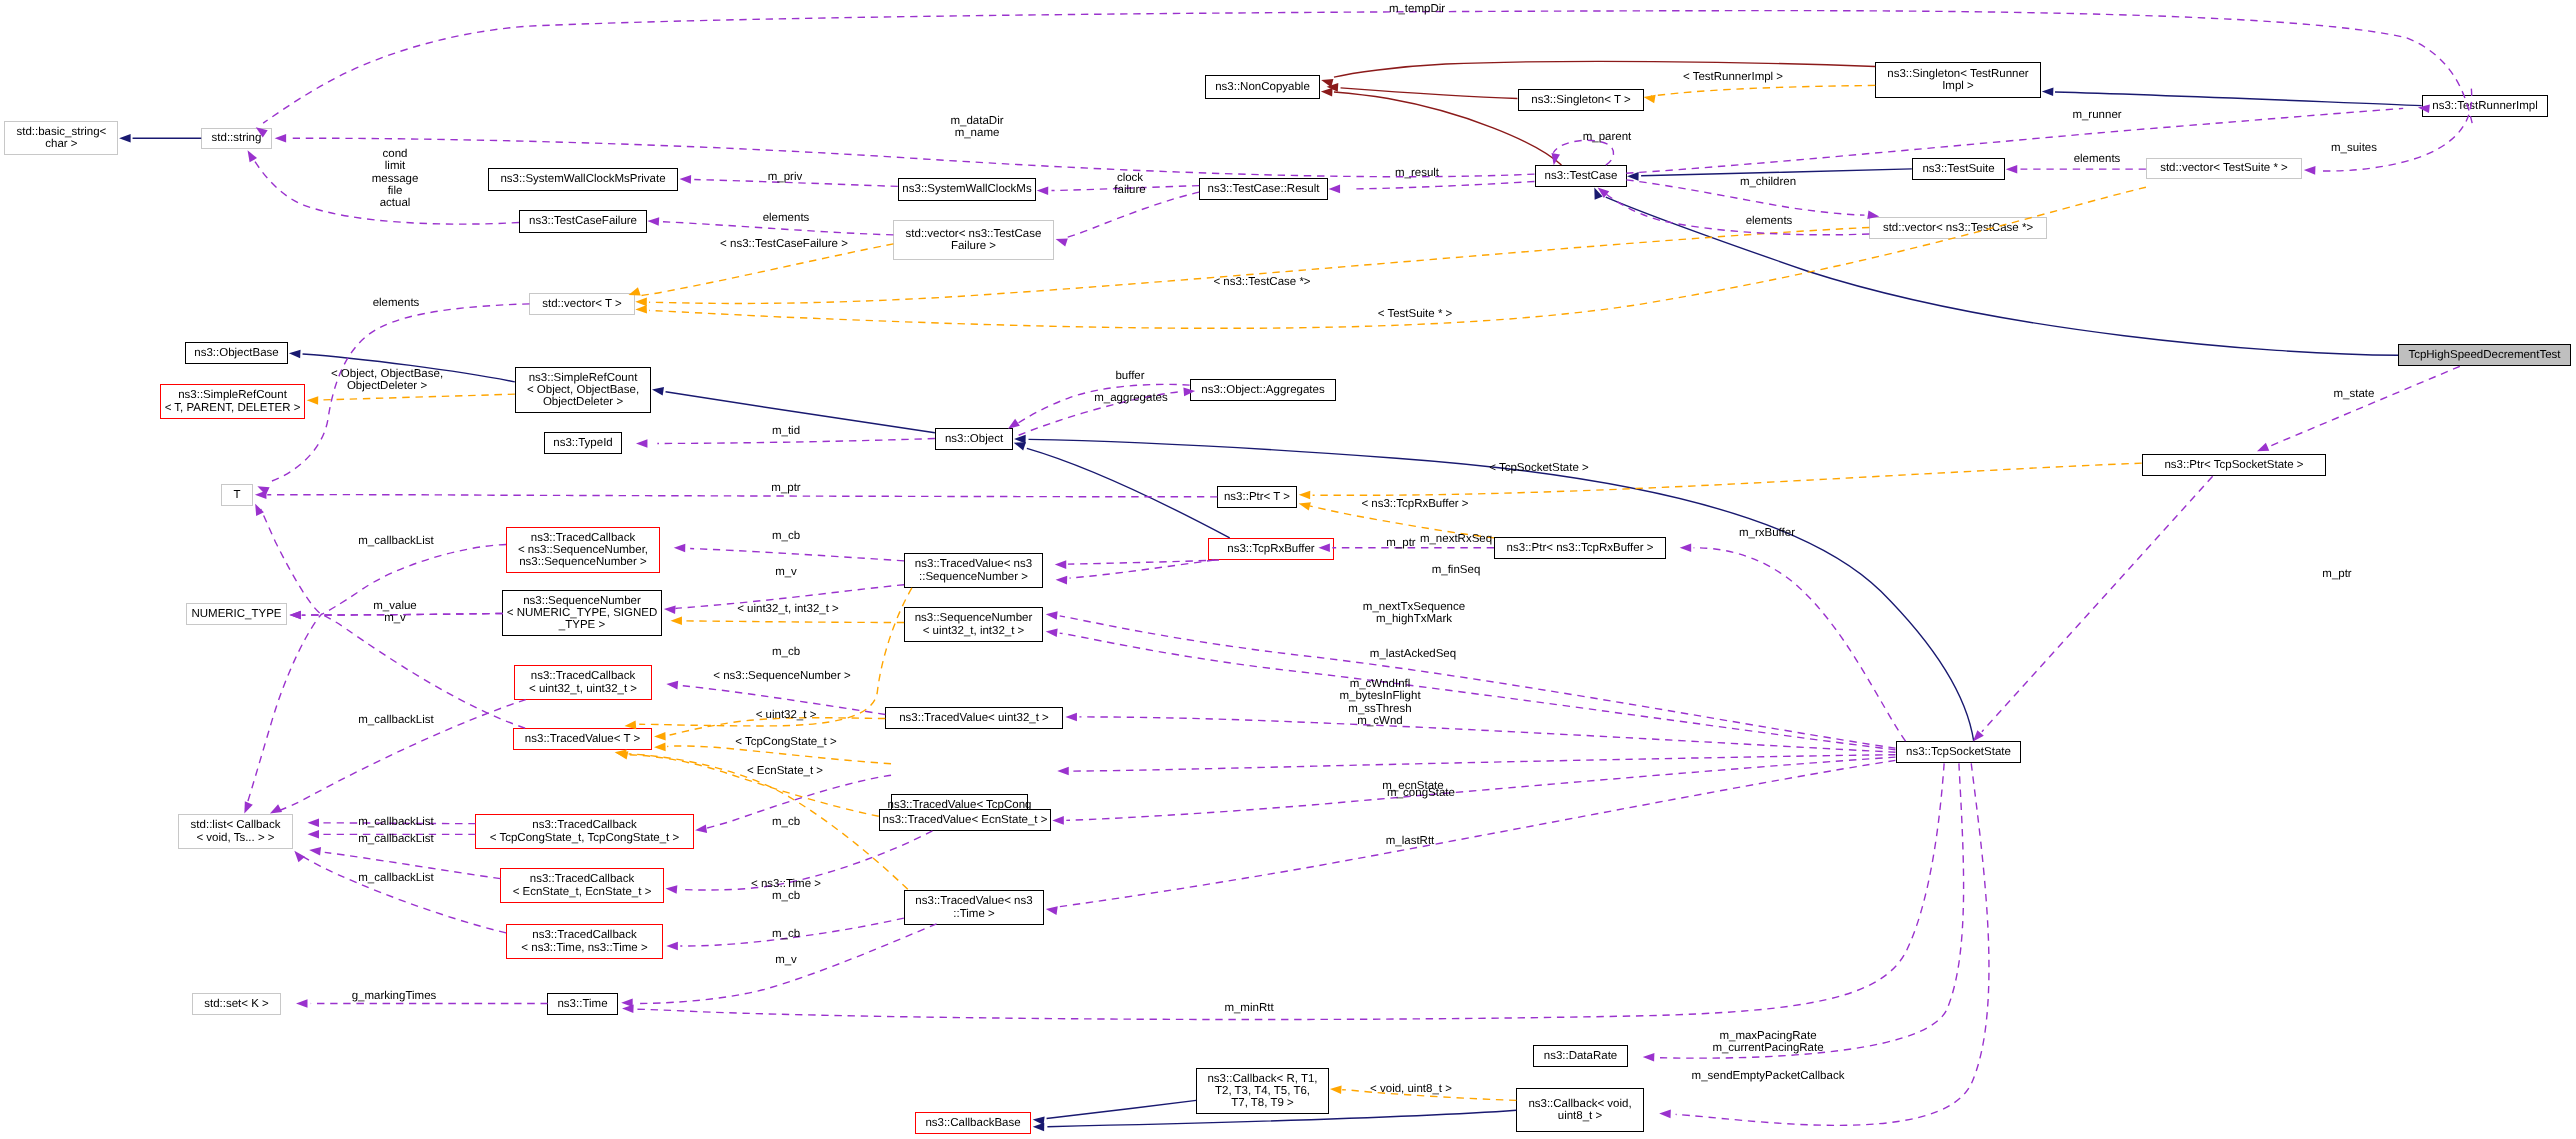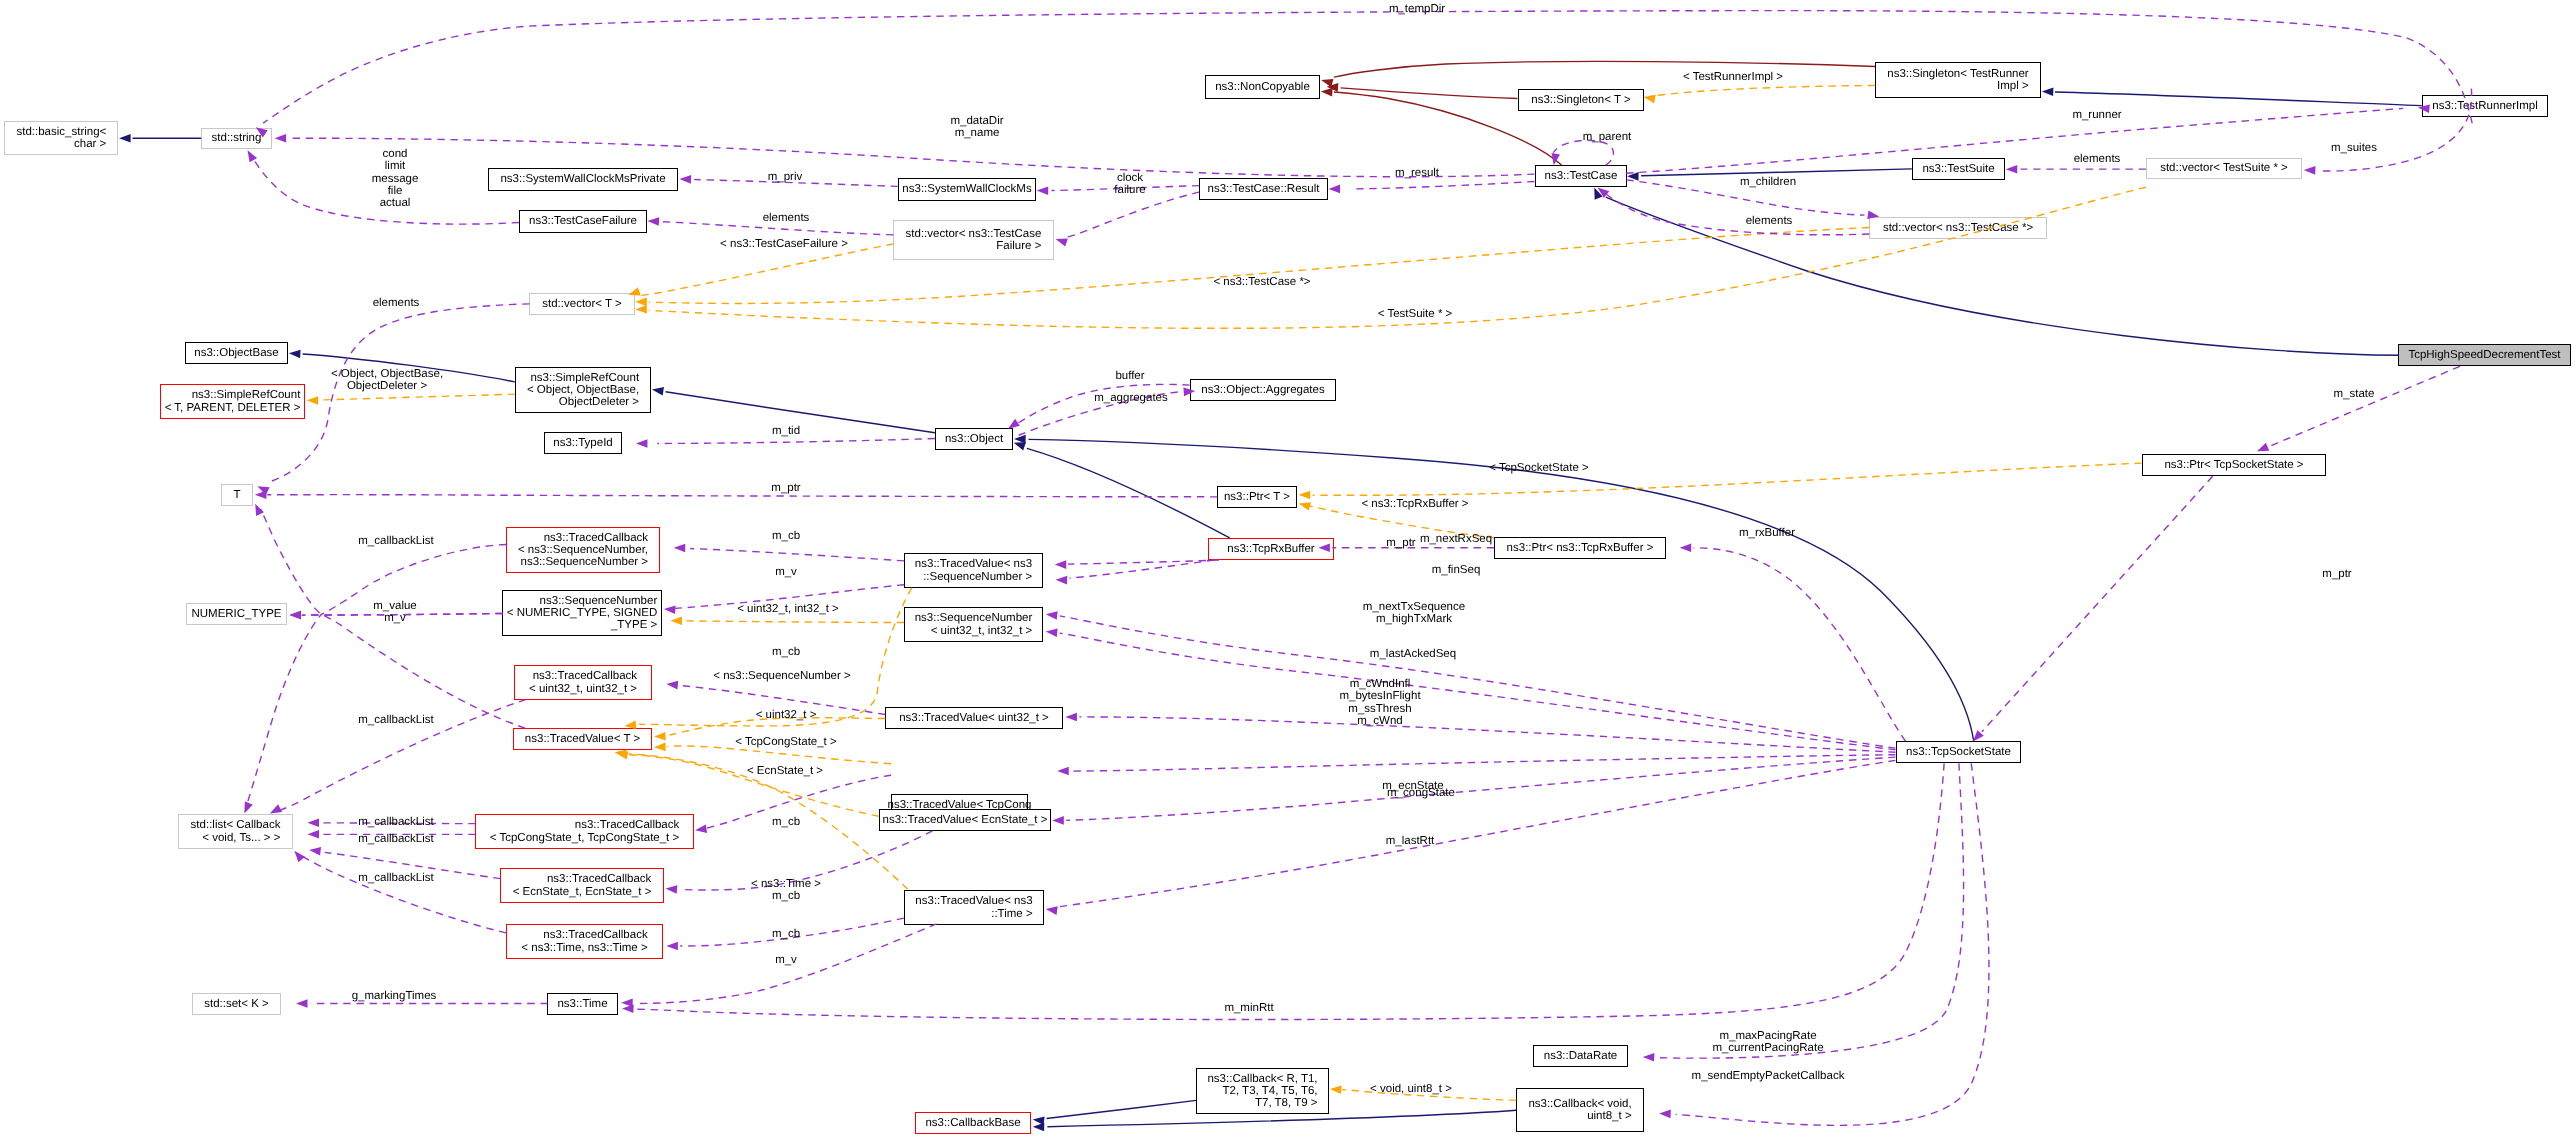--- a/index.html
+++ b/index.html
@@ -2,21 +2,21 @@
 <html style="font-size:13px"><head>
 <meta charset="utf-8">
 <title>TcpHighSpeedDecrementTest collaboration diagram</title>
 <style>
 html,body{margin:0;padding:0;background:#fff;}
 body{width:2576px;height:1139px;overflow:hidden;font-family:"Liberation Sans",sans-serif;
  -webkit-font-smoothing:antialiased;text-rendering:geometricPrecision;}
 #graph{position:relative;width:2576px;height:1139px;background:#fff;}
 svg#edges{position:absolute;left:0;top:0;width:2576px;height:1139px;overflow:visible;z-index:5;pointer-events:none;}
 .node{position:absolute;z-index:1;box-sizing:border-box;border:1.6px solid #000;background:#fff;
-  font-size:11.5px;line-height:12.3px;color:#000;white-space:pre;text-align:right;
+  font-size:11.5px;line-height:12.3px;color:#000;white-space:pre;text-align:center;
   display:flex;align-items:center;justify-content:center;
   -webkit-font-smoothing:antialiased;}
 .node.dim{border:1.2px solid #c8c8c8;}
 .node.red{border-color:#ff0000;}
 .node.gray{background:#bfbfbf;}
 .elabel{position:absolute;z-index:9;font-size:11.5px;line-height:12.3px;color:#000;white-space:pre;
   text-align:center;transform:translateX(-50%);}
 </style>
 </head>
 <body>

